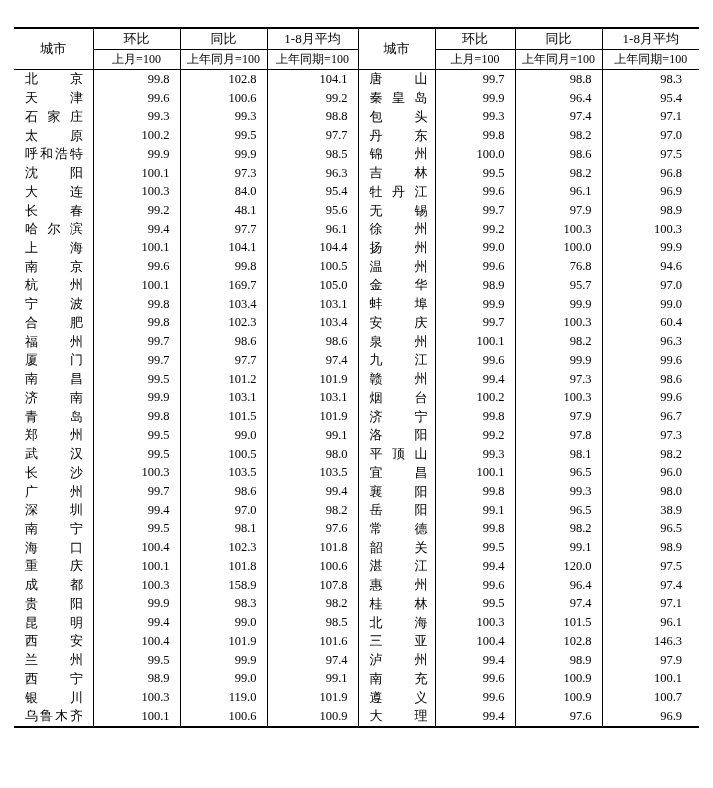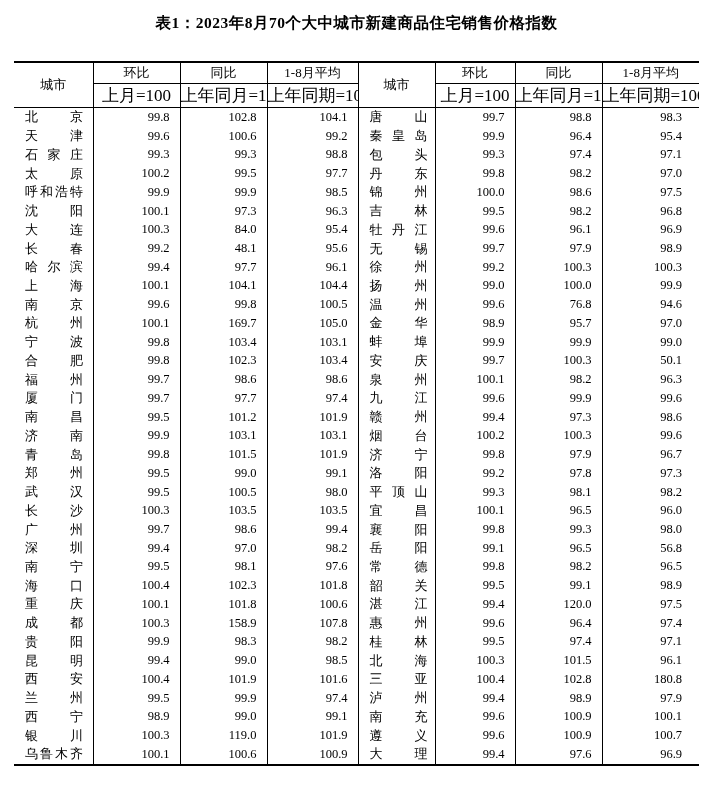--- a/index.html
+++ b/index.html
@@ -43,21 +43,21 @@
     white-space:nowrap;
   }
   .edge-l{border-left:none;}
   .edge-r{border-right:none;}
   thead th{
     text-align:center;
     font-size:13px;
     border-bottom:1px solid #000;
   }
   thead tr.h1 th{height:20px;}
-  thead tr.h2 th{height:19px;font-size:17px;}
+  thead tr.h2 th{height:19px;font-size:12px;}
   thead th.cityhead{vertical-align:middle;}
   tbody td{
     height:18.74px;
     font-size:12.5px;
     text-align:right;
     vertical-align:middle;
   }
   tbody td.num{padding-right:10px;}
   tbody td.num-last{padding-right:17px;}
   tbody td.citycell{text-align:left;}
@@ -67,21 +67,20 @@
     width:58px;
     margin-left:11px;
     font-size:13px;
   }
   .city-name span{display:inline-block;}
 </style>
 </head>
 <body>
 
 <div class="page">
-  <div class="title">表1：2023年8月70个大中城市新建商品住宅销售价格指数</div>
 
   <table class="idx">
     <colgroup>
       <col class="c-city-l">
         <col class="c-mom-l">
         <col class="c-yoy-l">
         <col class="c-avg-l">
       <col class="c-city-r">
         <col class="c-mom-r">
         <col class="c-yoy-r">
@@ -385,21 +384,21 @@
           <td class="num">102.3</td>
           <td class="num">103.4</td>
           <td class="citycell">
             <div class="city-name">
               <span>安</span>
               <span>庆</span>
             </div>
           </td>
           <td class="num">99.7</td>
           <td class="num">100.3</td>
-          <td class="num-last edge-r">50.1</td>
+          <td class="num-last edge-r">60.4</td>
         </tr>
         <tr>
           <td class="citycell edge-l">
             <div class="city-name">
               <span>福</span>
               <span>州</span>
             </div>
           </td>
           <td class="num">99.7</td>
           <td class="num">98.6</td>
@@ -586,21 +585,21 @@
           <td class="num">97.0</td>
           <td class="num">98.2</td>
           <td class="citycell">
             <div class="city-name">
               <span>岳</span>
               <span>阳</span>
             </div>
           </td>
           <td class="num">99.1</td>
           <td class="num">96.5</td>
-          <td class="num-last edge-r">56.8</td>
+          <td class="num-last edge-r">38.9</td>
         </tr>
         <tr>
           <td class="citycell edge-l">
             <div class="city-name">
               <span>南</span>
               <span>宁</span>
             </div>
           </td>
           <td class="num">99.5</td>
           <td class="num">98.1</td>
@@ -726,21 +725,21 @@
           <td class="num">101.9</td>
           <td class="num">101.6</td>
           <td class="citycell">
             <div class="city-name">
               <span>三</span>
               <span>亚</span>
             </div>
           </td>
           <td class="num">100.4</td>
           <td class="num">102.8</td>
-          <td class="num-last edge-r">180.8</td>
+          <td class="num-last edge-r">146.3</td>
         </tr>
         <tr>
           <td class="citycell edge-l">
             <div class="city-name">
               <span>兰</span>
               <span>州</span>
             </div>
           </td>
           <td class="num">99.5</td>
           <td class="num">99.9</td>

